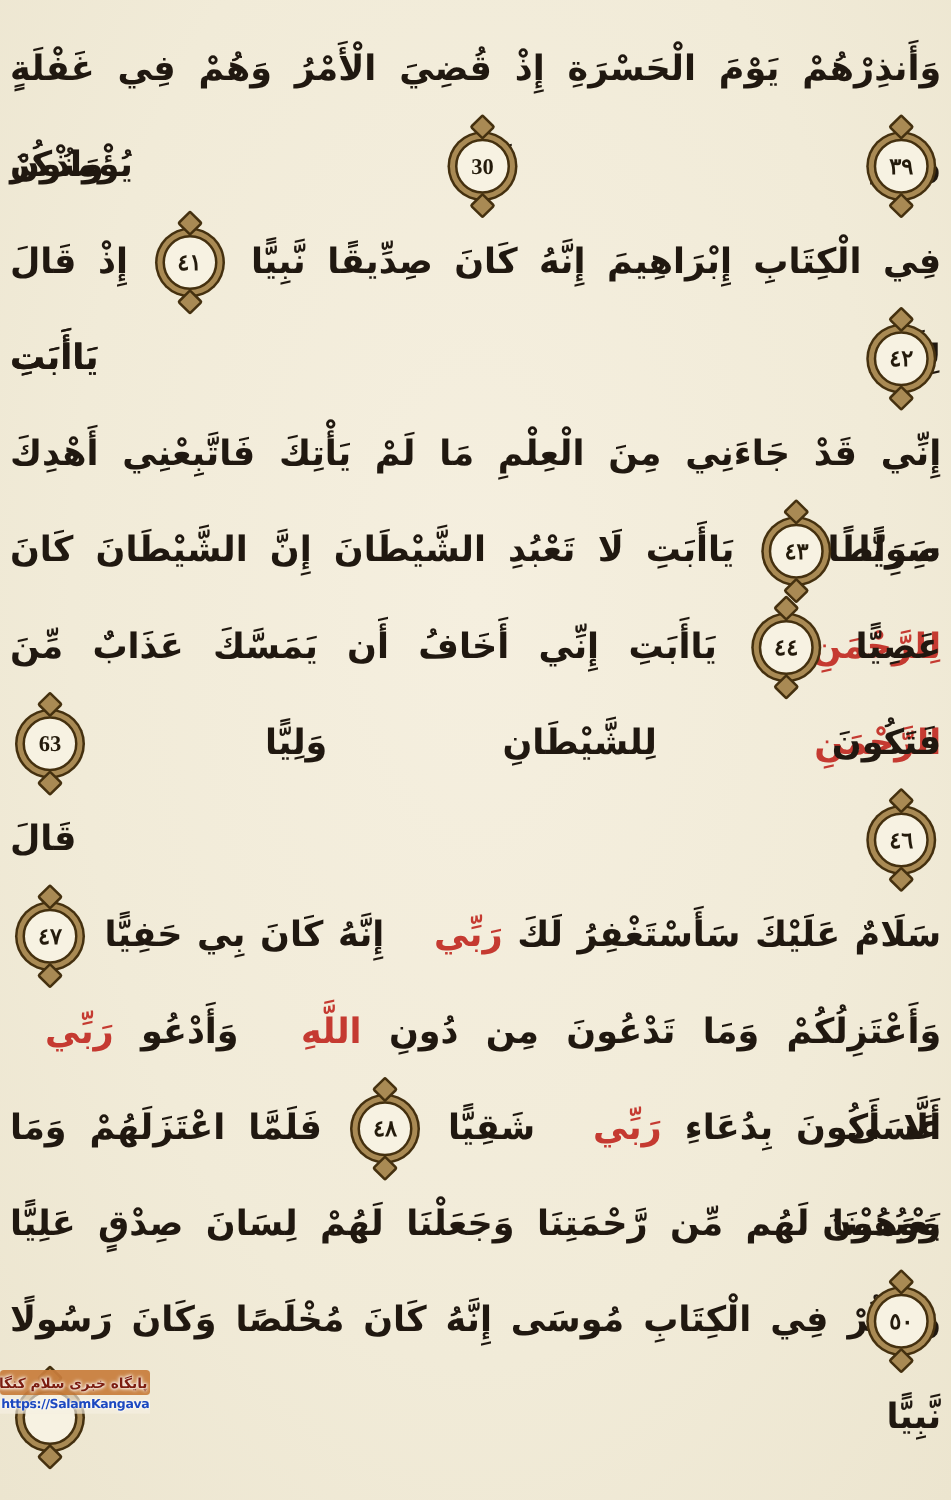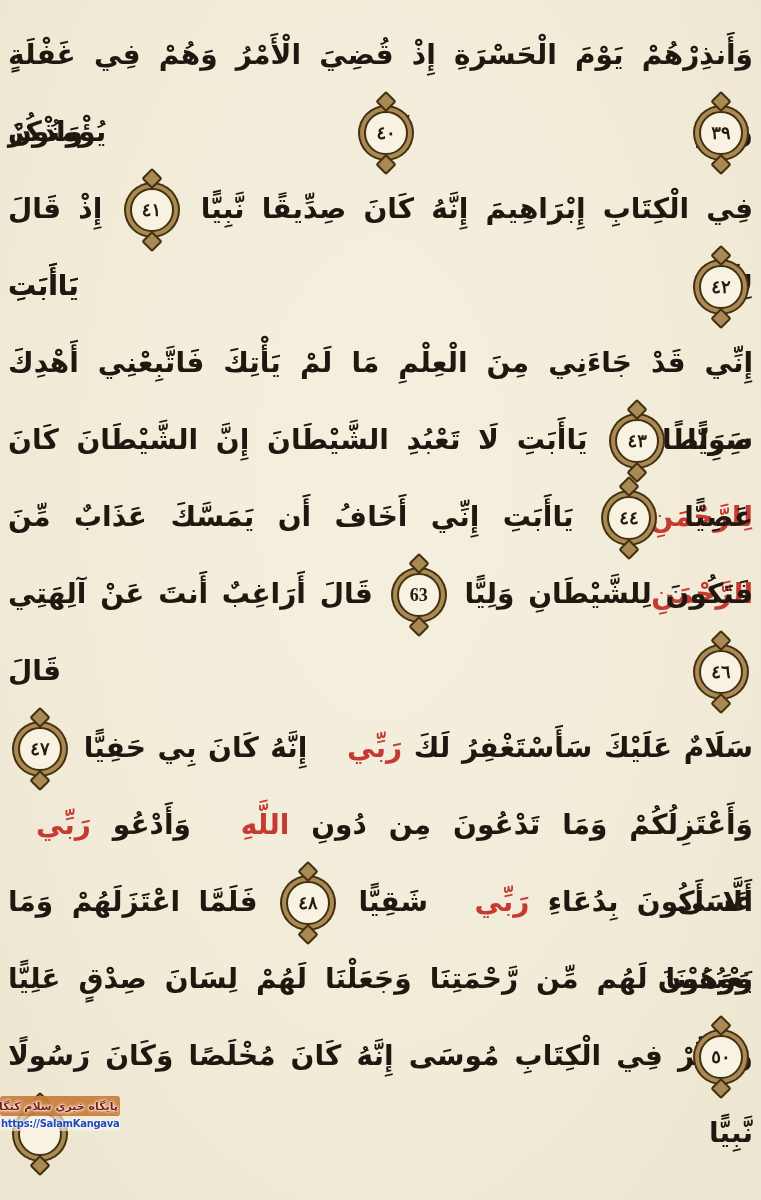--- a/index.html
+++ b/index.html
@@ -114,38 +114,38 @@
 </style>
 </head>
 <body>
 
 <div class="page">
   <div class="text-block" id="lines">
       <div class="line"><span class="seg">وَأَنذِرْهُمْ يَوْمَ الْحَسْرَةِ إِذْ قُضِيَ الْأَمْرُ وَهُمْ فِي غَفْلَةٍ وَهُمْ لَا يُؤْمِنُونَ</span></div>
       <div class="line"><span class="medallion">
           <span class="num">٣٩</span>
         </span>  <span class="medallion">
-          <span class="num">٤٠</span>
+          <span class="num">30</span>
         </span> <span class="seg">وَاذْكُرْ</span></div>
       <div class="line"><span class="seg">فِي الْكِتَابِ إِبْرَاهِيمَ إِنَّهُ كَانَ صِدِّيقًا نَّبِيًّا</span> <span class="medallion">
           <span class="num">٤١</span>
         </span> <span class="seg">إِذْ قَالَ لِأَبِيهِ يَاأَبَتِ</span></div>
       <div class="line"> <span class="medallion">
           <span class="num">٤٢</span>
         </span> <span class="seg">يَاأَبَتِ</span></div>
       <div class="line"><span class="seg">إِنِّي قَدْ جَاءَنِي مِنَ الْعِلْمِ مَا لَمْ يَأْتِكَ فَاتَّبِعْنِي أَهْدِكَ صِرَاطًا</span></div>
       <div class="line"><span class="seg">سَوِيًّا</span> <span class="medallion">
           <span class="num">٤٣</span>
         </span> <span class="seg">يَاأَبَتِ لَا تَعْبُدِ الشَّيْطَانَ إِنَّ الشَّيْطَانَ كَانَ</span> <span class="seg red">لِلرَّحْمَنِ</span></div>
       <div class="line"><span class="seg">عَصِيًّا</span> <span class="medallion">
           <span class="num">٤٤</span>
         </span> <span class="seg">يَاأَبَتِ إِنِّي أَخَافُ أَن يَمَسَّكَ عَذَابٌ مِّنَ</span> <span class="seg red">الرَّحْمَنِ</span></div>
       <div class="line"><span class="seg">فَتَكُونَ لِلشَّيْطَانِ وَلِيًّا</span> <span class="medallion">
           <span class="num">63</span>
-        </span> <span class="seg">قَالَ أَرَاغِبٌ أَنتَ عَنْ آلِهَتِي</span></div>
+        </span> </div>
       <div class="line"> <span class="medallion">
           <span class="num">٤٦</span>
         </span> <span class="seg">قَالَ</span></div>
       <div class="line"><span class="seg">سَلَامٌ عَلَيْكَ سَأَسْتَغْفِرُ لَكَ</span> <span class="seg red">رَبِّي</span> <span class="seg">إِنَّهُ كَانَ بِي حَفِيًّا</span> <span class="medallion">
           <span class="num">٤٧</span>
         </span></div>
       <div class="line"><span class="seg">وَأَعْتَزِلُكُمْ وَمَا تَدْعُونَ مِن دُونِ</span> <span class="seg red">اللَّهِ</span> <span class="seg">وَأَدْعُو</span> <span class="seg red">رَبِّي</span> <span class="seg">عَسَى</span></div>
       <div class="line"><span class="seg">أَلَّا أَكُونَ بِدُعَاءِ</span> <span class="seg red">رَبِّي</span> <span class="seg">شَقِيًّا</span> <span class="medallion">
           <span class="num">٤٨</span>
         </span> <span class="seg">فَلَمَّا اعْتَزَلَهُمْ وَمَا يَعْبُدُونَ</span></div>

